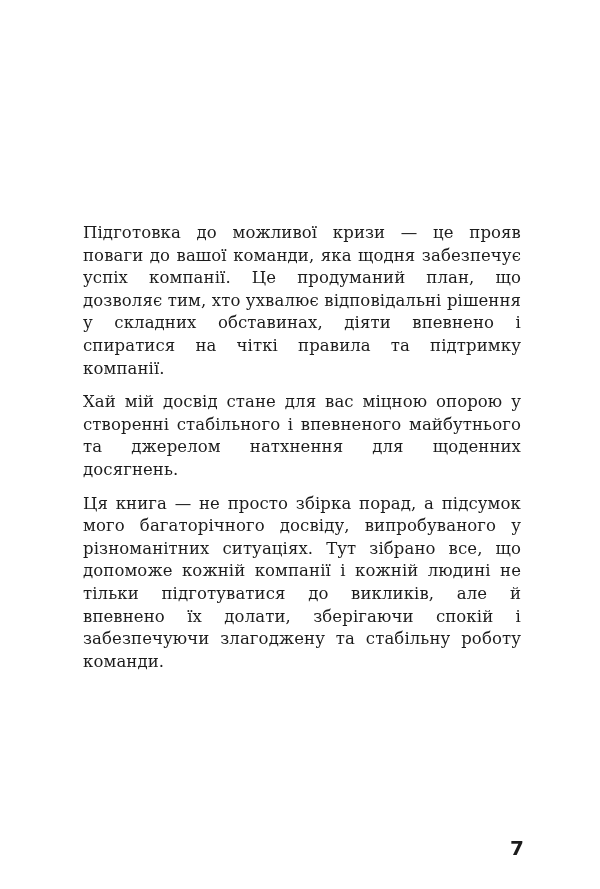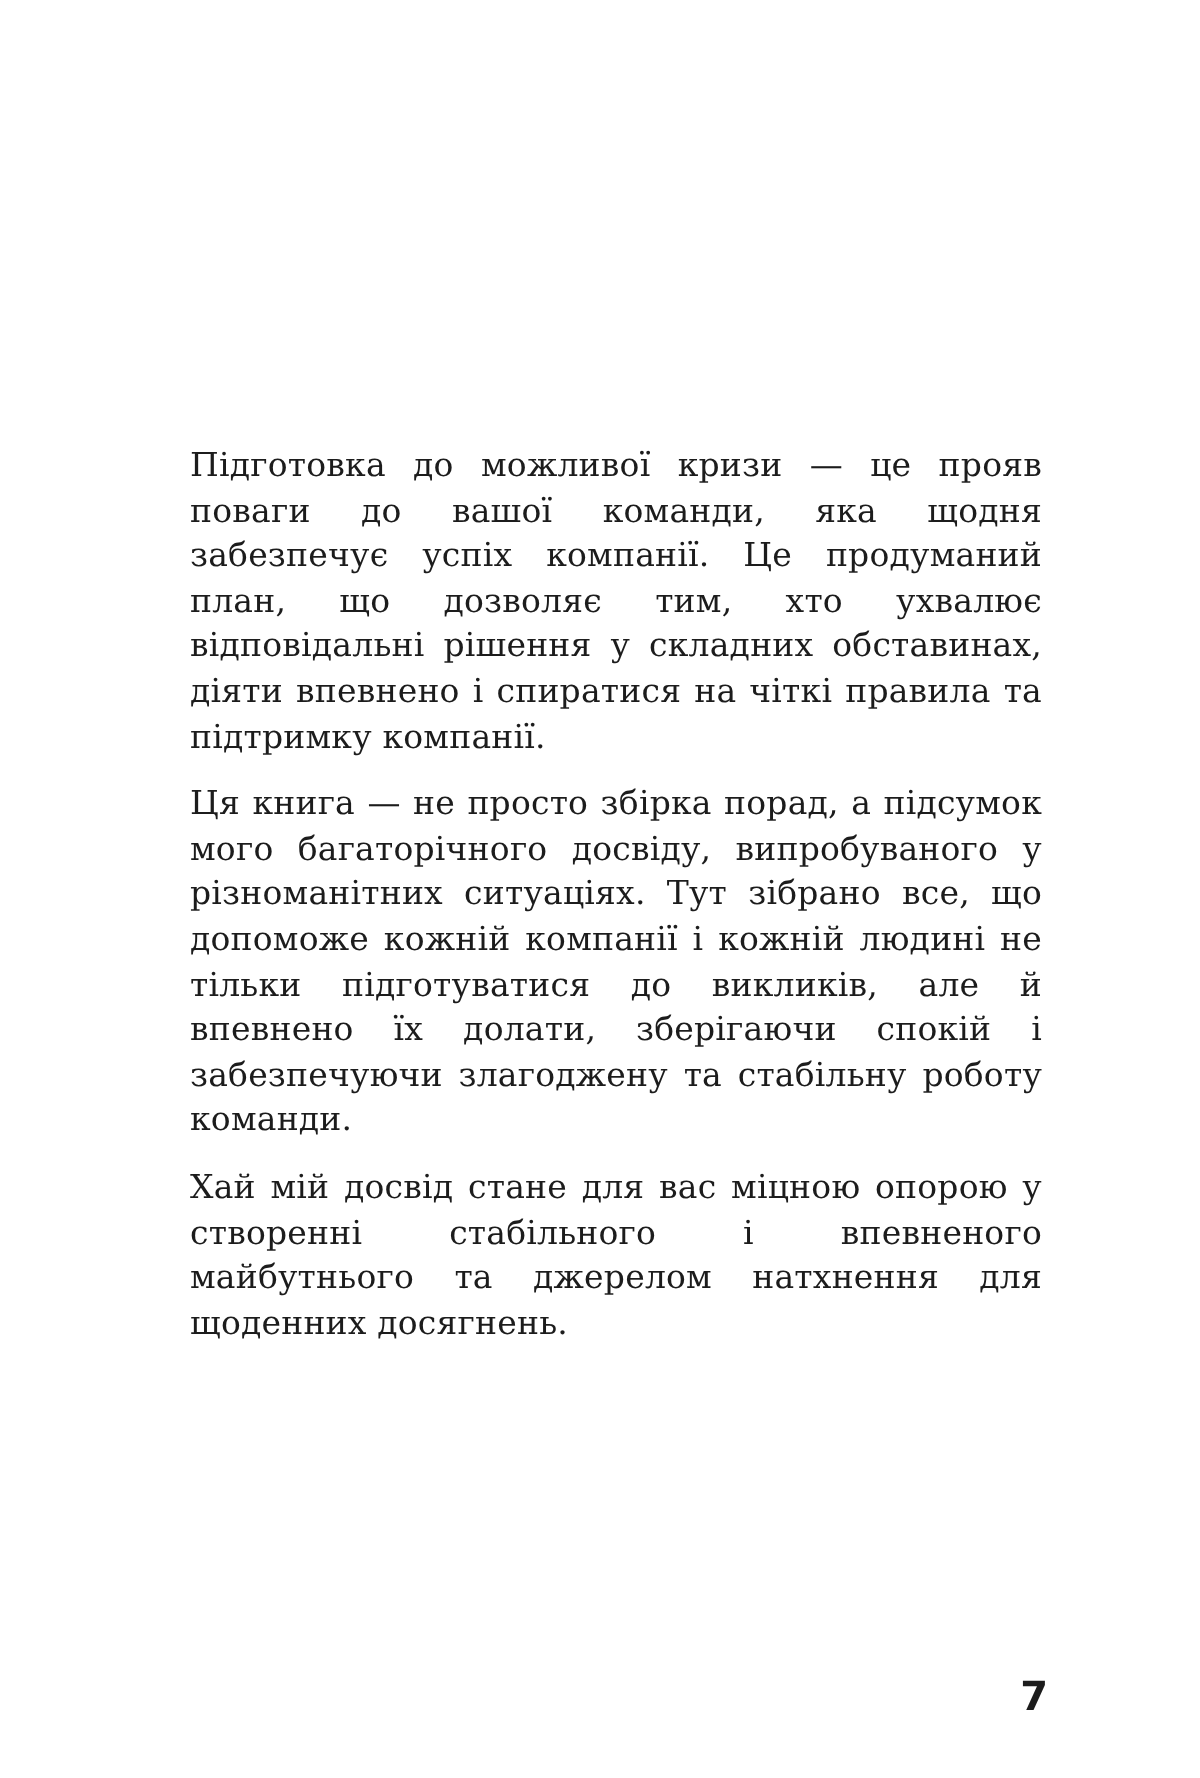--- a/index.html
+++ b/index.html
@@ -22,37 +22,37 @@
     left: 83px;
     width: 438px;
     font-size: 16.5px;
     line-height: 22.6px;
     text-align: justify;
     letter-spacing: 0.1px;
     hyphens: auto;
     -webkit-hyphens: auto;
   }
   .page-body p {
-    margin: 0 0 11px 12px;
+    margin: 0 0 11px 0;
     padding: 0;
   }
   .page-number {
     position: absolute;
     top: 836px;
     right: 76px;
     font-family: "DejaVu Sans", "Liberation Sans", sans-serif;
     font-weight: 700;
     font-size: 20px;
     color: #1c1c1c;
     text-align: right;
   }
 </style>
 </head>
 <body>
 
 <div class="book-page">
   <div class="page-body">
     <p>Підготовка до можливої кризи — це прояв поваги до вашої команди, яка щодня забезпечує успіх компанії. Це продуманий план, що дозволяє тим, хто ухвалює відповідальні рішення у складних обставинах, діяти впевнено і спиратися на чіткі правила та підтримку компанії.</p>
+    <p>Хай мій досвід стане для вас міцною опорою у створенні стабільного і впевненого майбутнього та джерелом натхнення для щоденних досягнень.</p>
     <p>Ця книга — не просто збірка порад, а підсумок мого багаторічного досвіду, випробуваного у різноманітних ситуаціях. Тут зібрано все, що допоможе кожній компанії і кожній людині не тільки підготуватися до викликів, але й впевнено їх долати, зберігаючи спокій і забезпечуючи злагоджену та стабільну роботу команди.</p>
-    <p>Хай мій досвід стане для вас міцною опорою у створенні стабільного і впевненого майбутнього та джерелом натхнення для щоденних досягнень.</p>
   </div>
   <div class="page-number">7</div>
 </div>
 
 </body></html>

